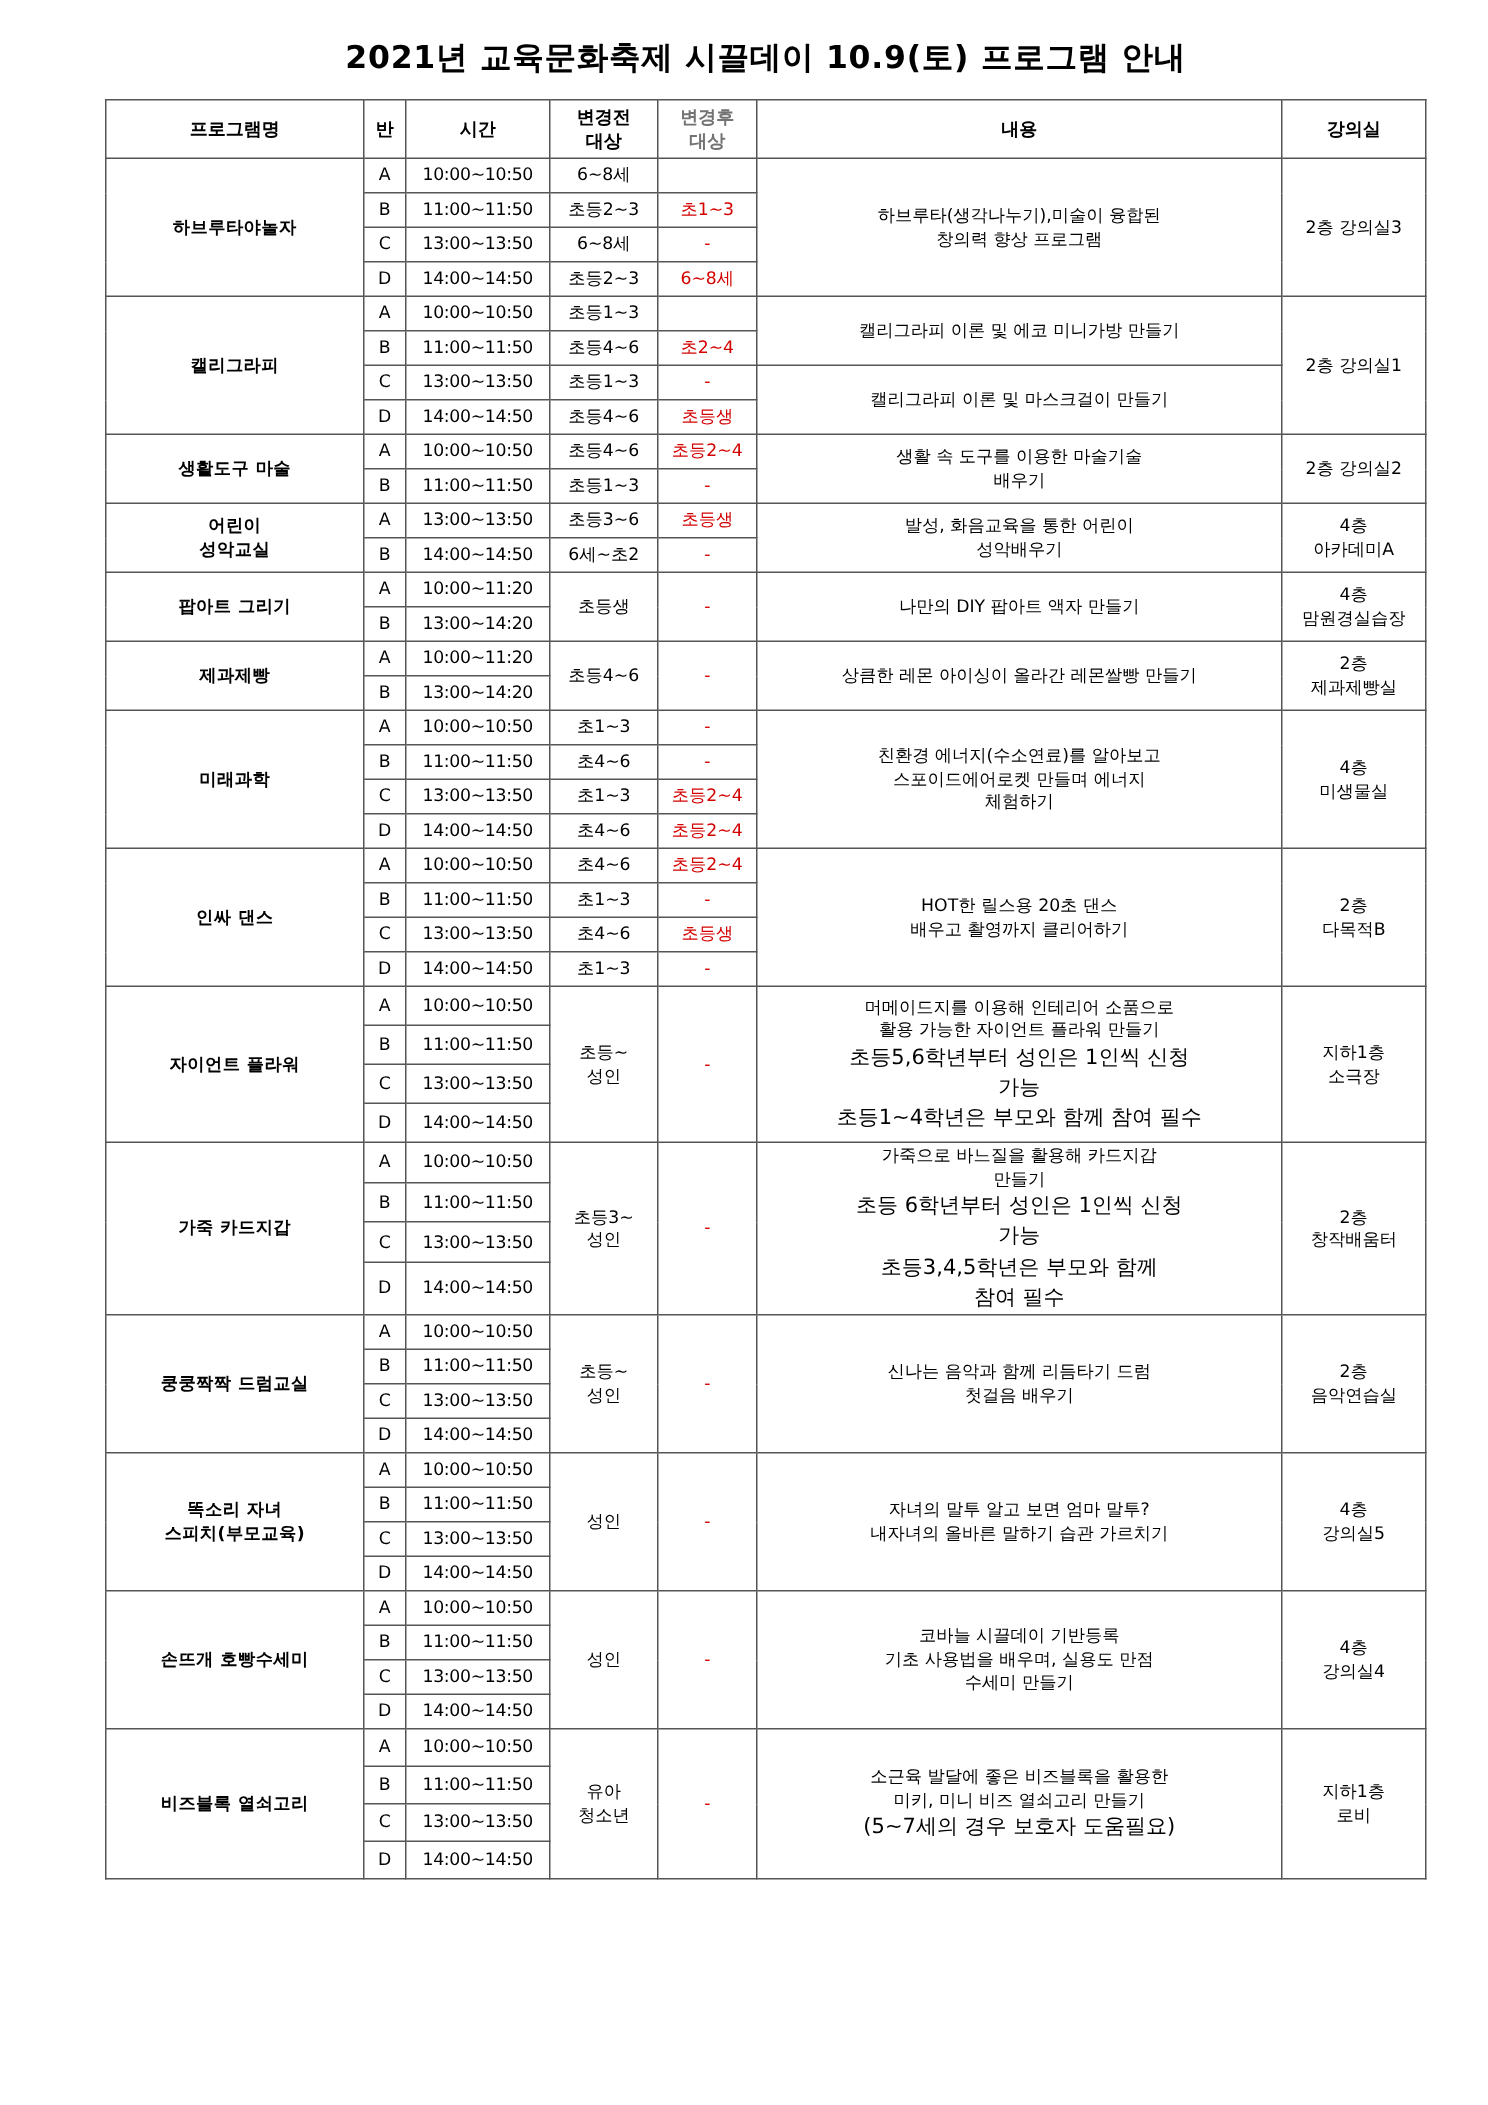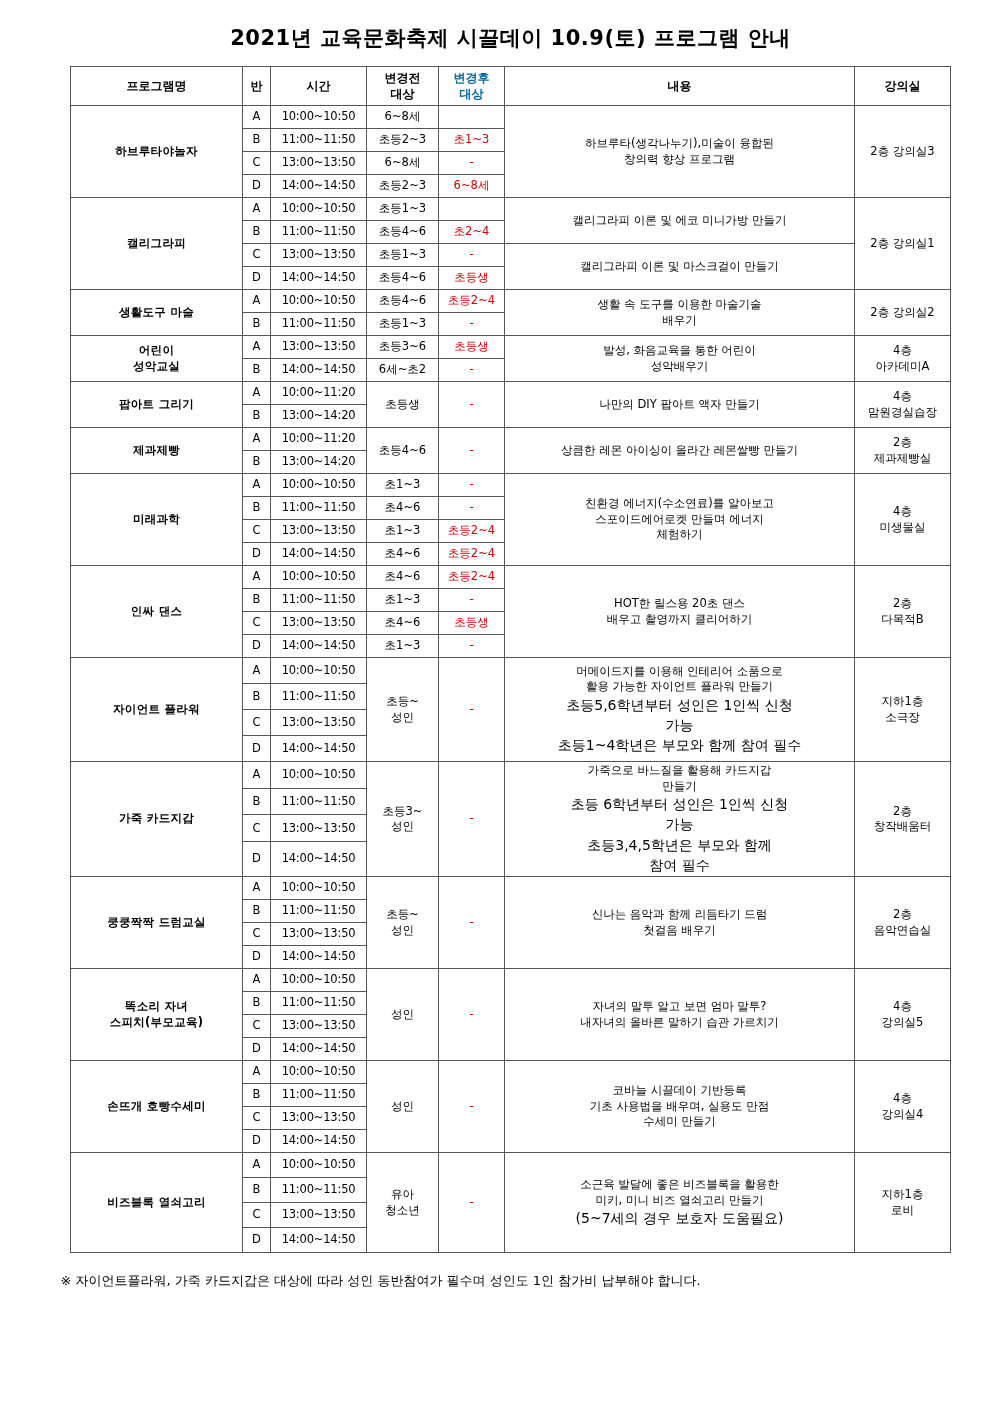--- a/index.html
+++ b/index.html
@@ -44,21 +44,21 @@
     padding: 1px 2px;
     font-family: "DejaVu Sans", "Liberation Sans", sans-serif;
   }
   table.schedule thead th {
     font-weight: bold;
     font-size: 12px;
     height: 34px;
     padding: 2px 2px;
   }
   th.hdr-after {
-    color: #0369a1;
+    color: #737373;
   }
   td.prog-name {
     font-size: 13.5px;
     font-weight: bold;
     letter-spacing: 0.3px;
   }
   td.klass {
     font-size: 11px;
     width: 26px;
   }
@@ -530,16 +530,15 @@
       </tr>
       <tr style="height:25px">
         <td class="klass">D</td>
         <td class="time">14:00~14:50</td>
       </tr>
 
     </tbody>
   </table>
 
   <div class="notes">
-    <span class="n1">※ 자이언트플라워, 가죽 카드지갑은 대상에 따라 성인 동반참여가 필수며 성인도 1인 참가비 납부해야 합니다.</span>
   </div>
 
 </div>
 
 </body></html>

